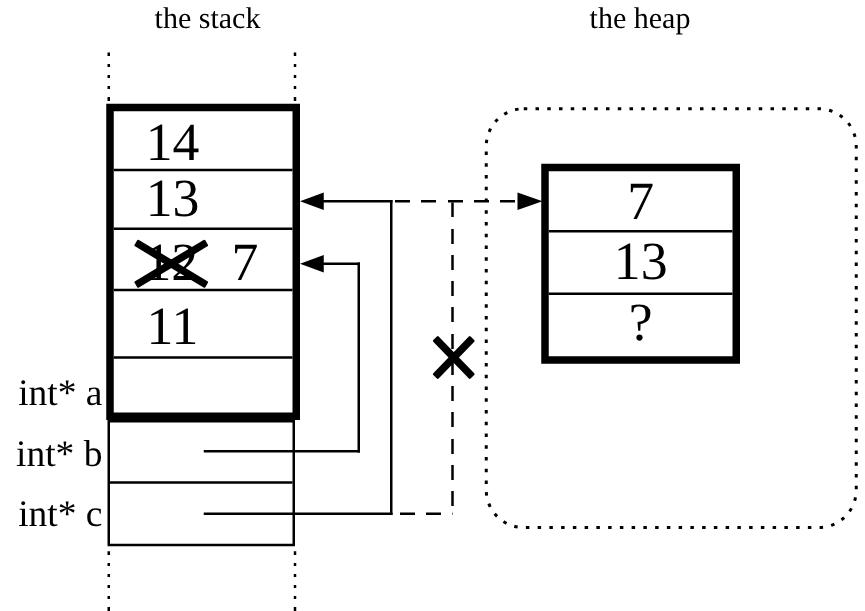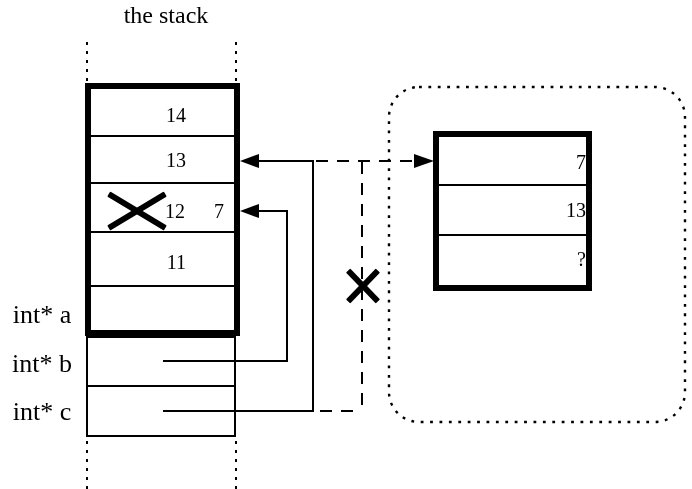--- a/index.html
+++ b/index.html
@@ -6,22 +6,22 @@
   * { margin:0; padding:0; box-sizing:border-box; }
   html,body { background:var(--paper); }
   #canvas {
     position:relative; width:692px; height:489px;
     background:var(--paper); overflow:hidden;
     font-family:"Liberation Serif","DejaVu Serif",serif;
     color:var(--ink);
   }
   .abs { position:absolute; }
   .title { font-size:24px; line-height:30px; text-align:center; }
-  .cellnum { font-size:20px; line-height:32px; text-align:right; }
-  .ptr { font-size:26px; line-height:30px; text-align:center; }
+  .cellnum { font-size:43px; line-height:32px; text-align:center; }
+  .ptr { font-size:30px; line-height:30px; text-align:right; }
   .solid { background:var(--ink); }
   .vdots { width:2px;
     background:repeating-linear-gradient(to bottom, var(--ink) 0 2.6px, transparent 2.6px 9px); }
   .hdash { height:2px;
     background:repeating-linear-gradient(to right, var(--ink) 0 12px, transparent 12px 21px); }
   .vdash { width:2px;
     background:repeating-linear-gradient(to bottom, var(--ink) 0 12px, transparent 12px 21px); }
   .thickbox { border:6px solid var(--ink); background:transparent; }
   .thinbox  { border:2px solid var(--ink); background:transparent; }
   .arrow-left { width:0; height:0;
@@ -31,20 +31,21 @@
     border-top:7px solid transparent; border-bottom:7px solid transparent;
     border-left:20px solid var(--ink); }
   .xmark .bar { position:absolute; left:50%; top:50%; background:var(--ink); border-radius:1px; }
 </style>
 </head>
 <body>
 
 <div id="canvas">
 
   <div class="abs title" style="left:66px;top:0px;width:200px;">the stack</div>
+  <div class="abs title" style="left:412px;top:0px;width:200px;">the heap</div>
 
   <div class="abs vdots" style="left:86px;top:42px;height:41px;"></div>
   <div class="abs vdots" style="left:235px;top:42px;height:41px;"></div>
   <div class="abs vdots" style="left:86px;top:441px;height:48px;"></div>
   <div class="abs vdots" style="left:235px;top:441px;height:48px;"></div>
 
   <div class="abs thickbox" style="left:85px;top:83px;width:155px;height:253px;"></div>
 
   <div class="abs solid" style="left:91px;top:135px;width:143px;height:2px;"></div>
   <div class="abs solid" style="left:91px;top:182px;width:143px;height:2px;"></div>

